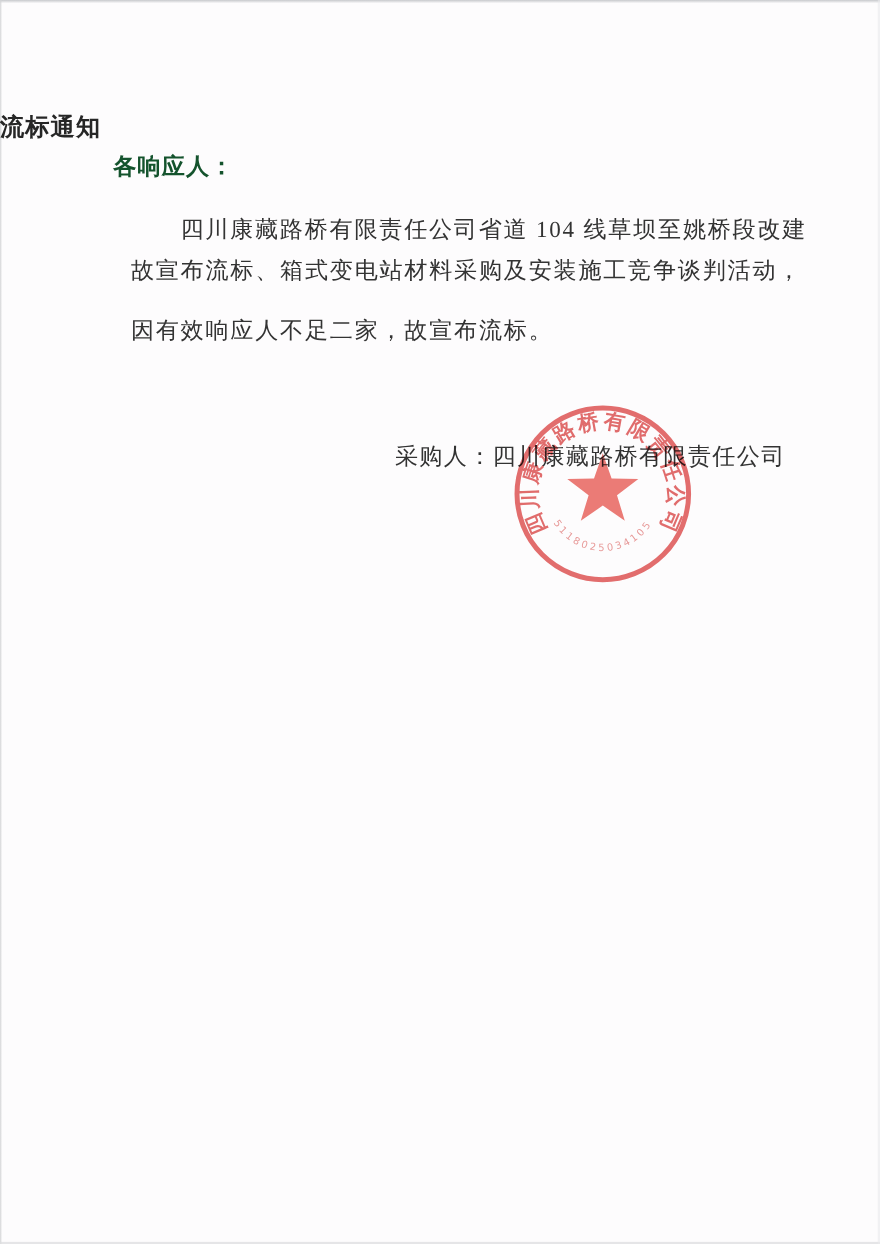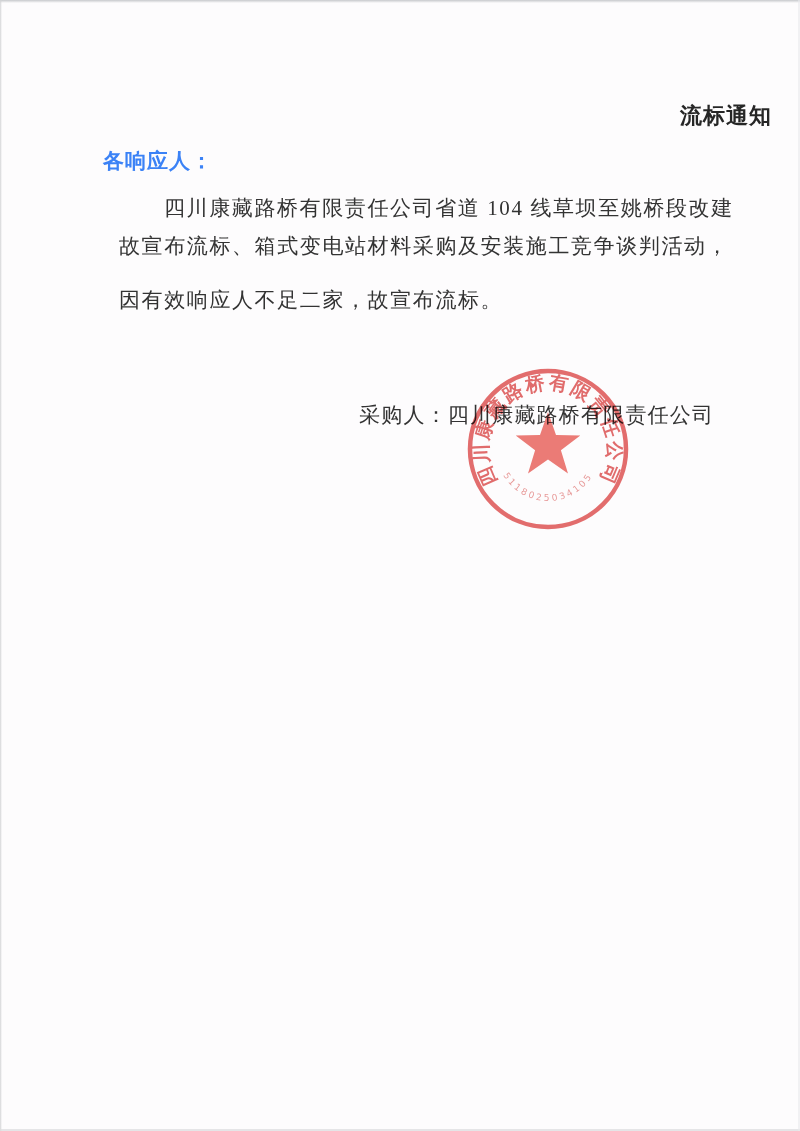--- a/index.html
+++ b/index.html
@@ -19,28 +19,28 @@
                  background: linear-gradient(to bottom, #c7c9cc, rgba(240,240,242,0)); }
   .edge-left   { position:absolute; top:0; left:0; bottom:0; width:2px;
                  background: linear-gradient(to right, #d3d4d6, rgba(240,240,242,0)); }
   .edge-bottom { position:absolute; bottom:0; left:0; right:0; height:2px;
                  background:#dcdddf; opacity:.75; }
   .edge-right  { position:absolute; top:0; right:0; bottom:0; width:2px;
                  background:#e9eaec; opacity:.6; }
 
   .doc-title {
     position: absolute; top: 104px; left: 0; width: 772px;
-    text-align: right;
+    text-align: left;
     font-size: 22px; font-weight: bold; letter-spacing: 1px;
     color: #262626; line-height: 1.1;
   }
   .salutation {
-    position: absolute; top: 150px; left: 103px;
+    position: absolute; top: 140px; left: 103px;
     font-size: 21px; font-weight: bold; letter-spacing: 1px;
-    color: #3b82f6; line-height: 1.1;
+    color: #14532d; line-height: 1.1;
   }
   .para-line {
     position: absolute; left: 119px;
     font-size: 21px; letter-spacing: 1.6px;
     color: #333333; line-height: 1.15;
     white-space: nowrap;
   }
   .para-line.l0 { top: 196px; left: 164px; }
   .para-line.l1 { top: 234px; }
   .para-line.l2 { top: 264px; margin-top: 24px; }

